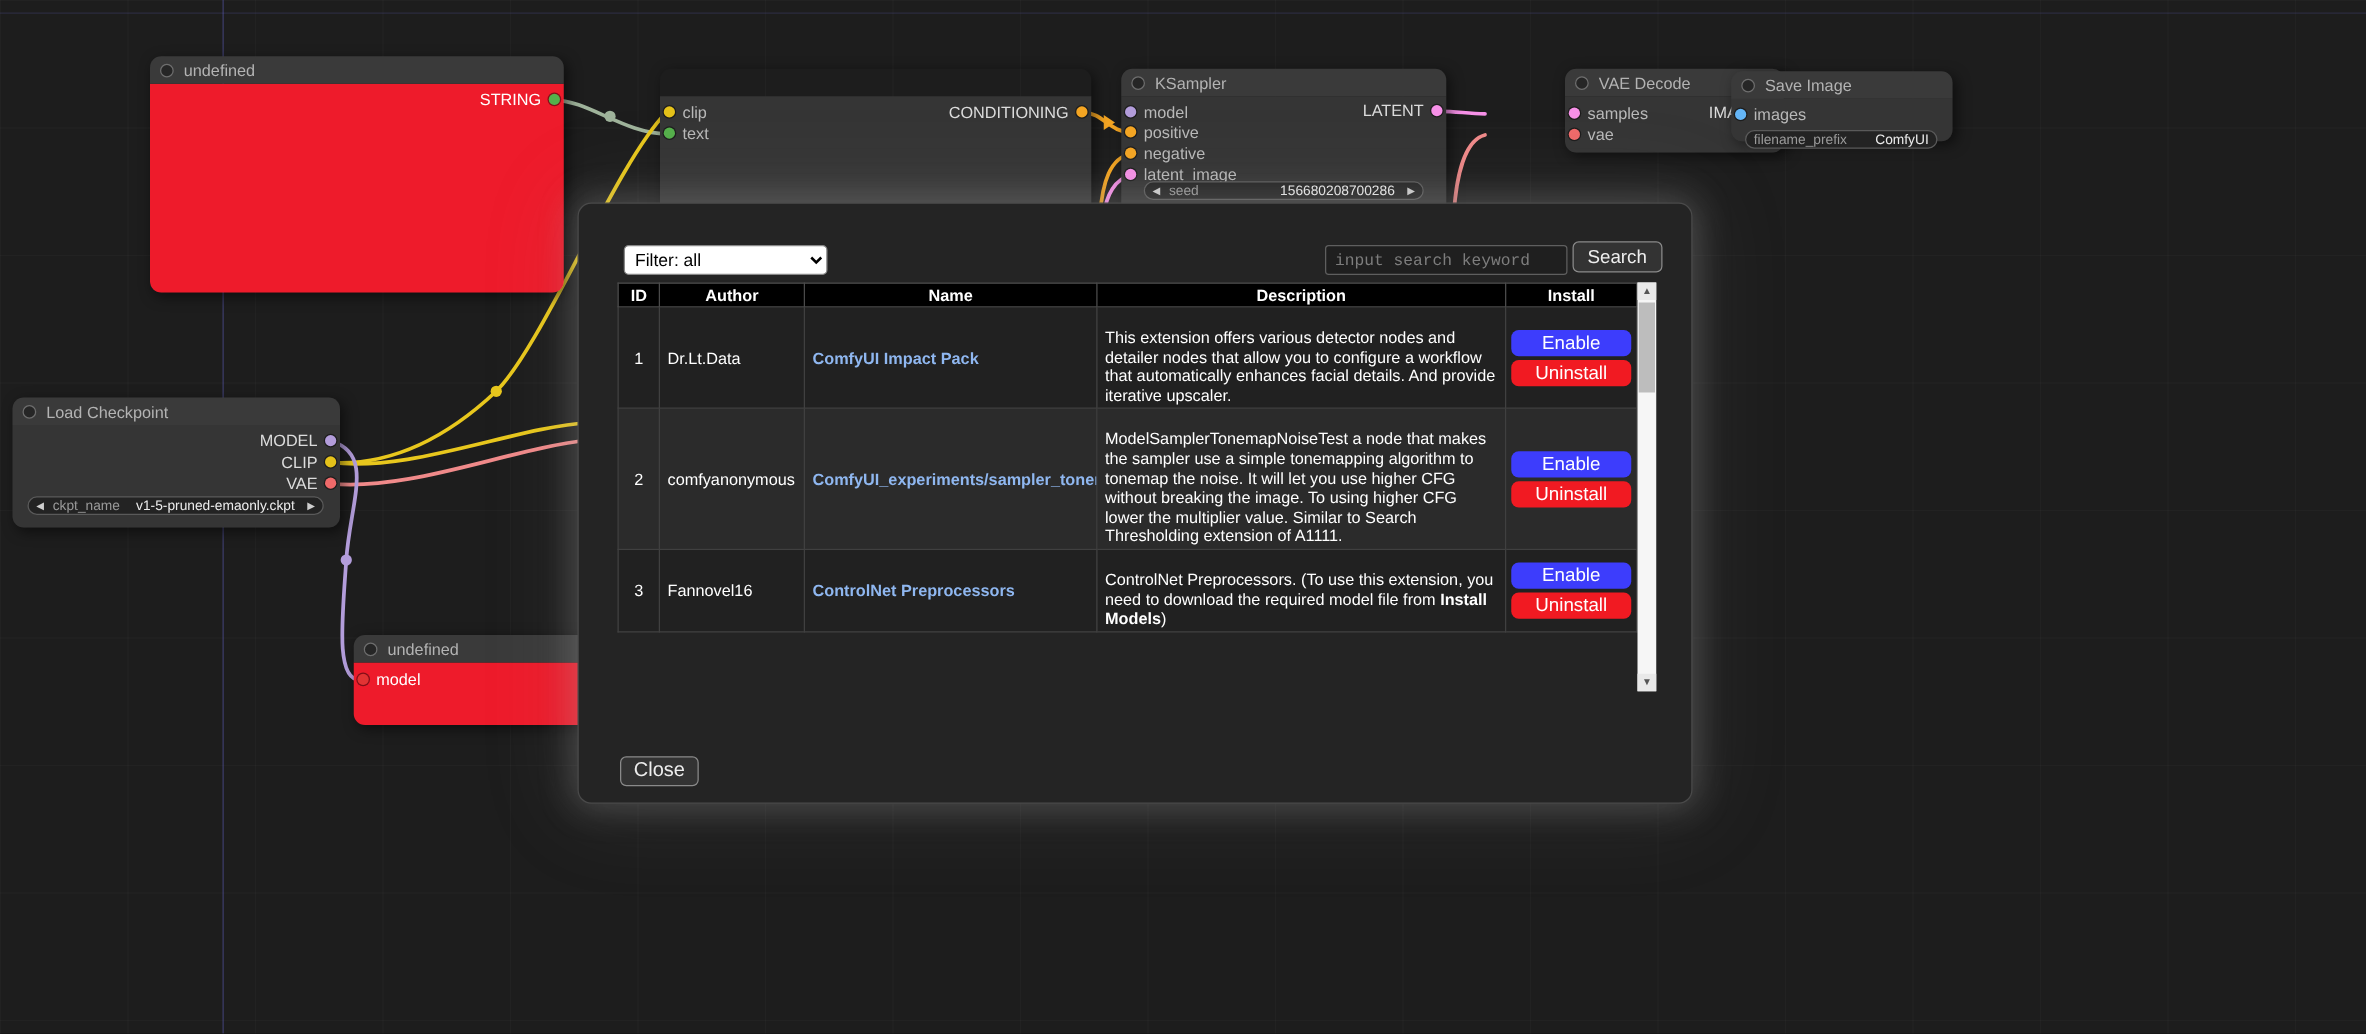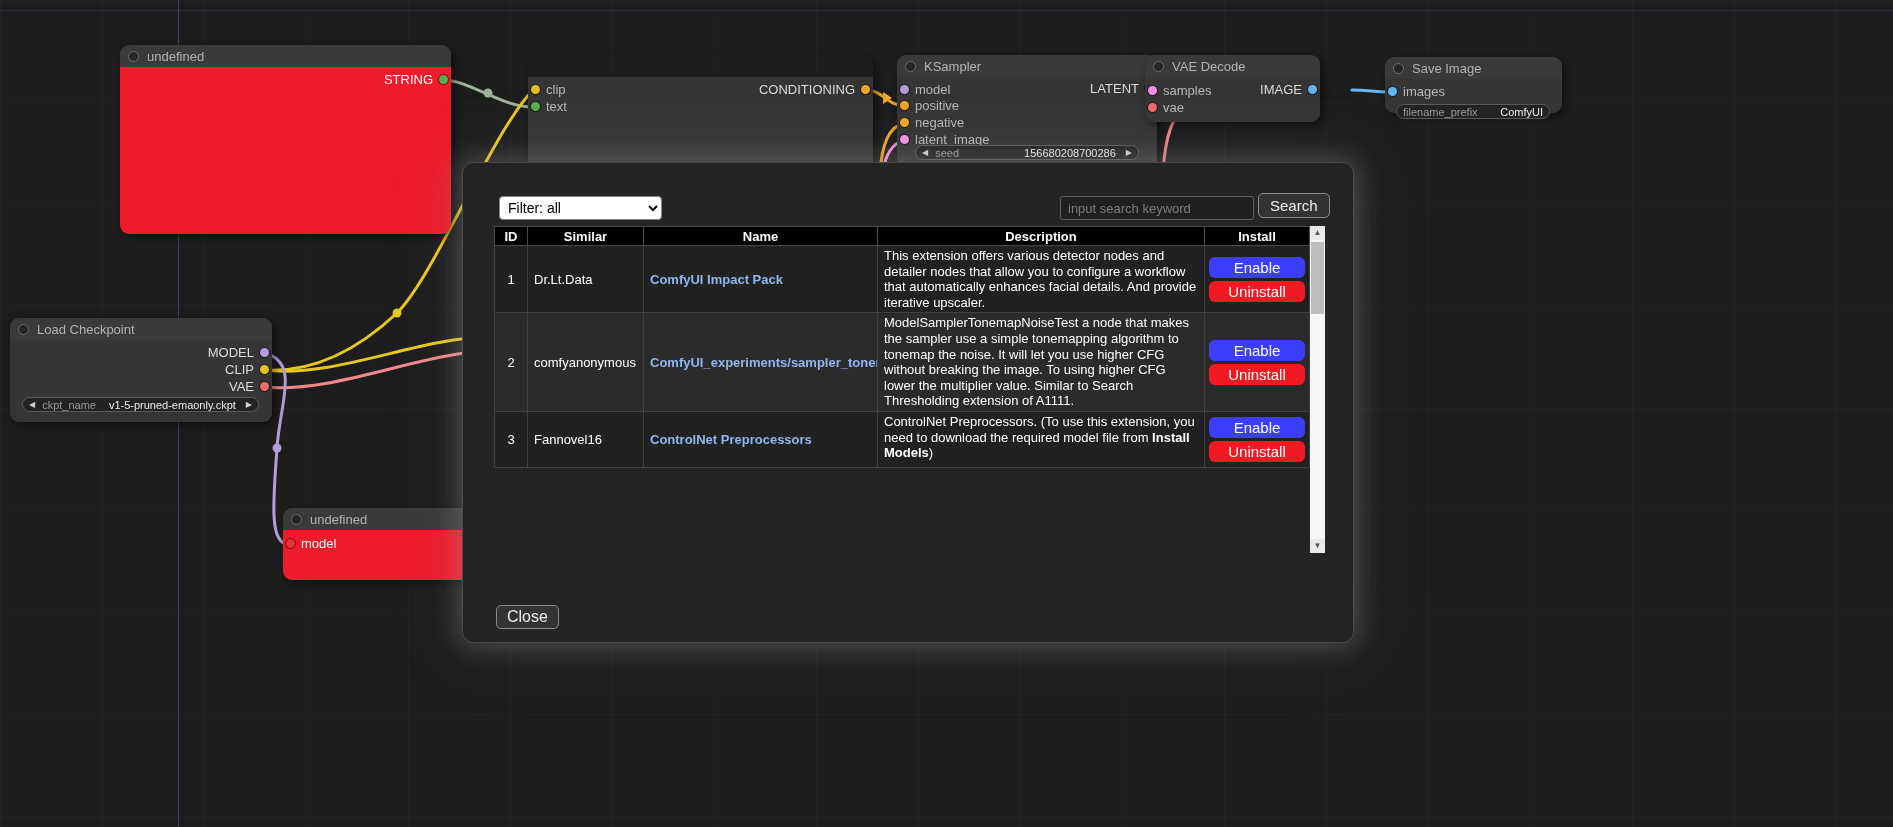--- a/index.html
+++ b/index.html
@@ -43,35 +43,35 @@
   .wlabel{margin:0 7px;color:#9a9a9a;white-space:nowrap;text-align:right;}
   .wvalue{margin-left:auto;margin-right:10px;color:#ececec;white-space:nowrap;}
 
   
   .dlg{position:absolute;left:462px;top:162px;width:890px;height:479px;background:#242424;
     border:1px solid #4a4a4a;border-radius:11px;z-index:10;
     box-shadow:0 0 26px 5px rgba(185,185,185,.25), 0 0 70px 14px rgba(150,150,150,.10);}
   .filter-select{position:absolute;left:36px;top:33px;width:163px;height:24px;border-radius:4px;
     font-size:14px;font-family:inherit;background:#fff;color:#000;border:1px solid #888;padding:0 4px;}
   .search-input{position:absolute;left:597px;top:33px;width:178px;height:22px;background:#1f1f1f;
-    border:1px solid #5f5f5f;border-radius:3px;color:#ccc;font-size:13px;font-family:Liberation Sans, sans-serif;padding:0 7px;box-sizing:content-box;}
+    border:1px solid #5f5f5f;border-radius:3px;color:#ccc;font-size:13px;font-family:Liberation Mono, monospace;padding:0 7px;box-sizing:content-box;}
   .search-input::placeholder{color:#7d7d7d;}
   .gray-btn{background:#333;color:#eee;border:1px solid #8a8a8a;border-radius:5px;font-size:15px;
     font-family:inherit;padding:3px 11px;cursor:pointer;}
   .search-btn{position:absolute;left:795px;top:30px;}
   .close-btn{position:absolute;left:33px;top:442px;font-size:16px;padding:2px 10px;}
 
   .table-wrap{position:absolute;left:31px;top:63px;width:831px;height:327px;}
   .mtable{border-collapse:collapse;table-layout:fixed;width:815px;font-size:13px;}
   .mtable th{background:#000;color:#fff;border:1px solid #4a4a4a;height:18px;font-weight:bold;padding:0;}
   .mtable td{border:1px solid #404040;color:#fff;padding:1px 6px;vertical-align:middle;overflow:hidden;}
   .mtable tbody tr:nth-child(odd){background:#212121;}
   .mtable tbody tr:nth-child(even){background:#2b2b2b;}
   td.c-id{text-align:center;}
-  td.c-desc{line-height:15.6px;vertical-align:top;padding-top:2px;padding-bottom:2px;}
+  td.c-desc{line-height:15.6px;vertical-align:top;padding-top:16px;padding-bottom:2px;}
   td.c-install{text-align:center;padding:2px 2px;}
   a.ext-link{color:var(--link-blue);font-weight:bold;text-decoration:none;cursor:pointer;}
   .tbtn{display:block;width:96px;margin:3px auto;padding:2px 0;text-align:center;border-radius:6px;
     font-size:15px;color:#fff;border:none;cursor:pointer;font-family:inherit;}
 
   .sbar{position:absolute;left:816px;top:0;width:15px;height:327px;background:#f6f6f6;}
   .sbar .arr{position:absolute;left:0;width:15px;height:14px;color:#555;font-size:8px;line-height:14px;
     text-align:center;background:#e9e9e9;cursor:pointer;}
   .sbar .arr.up{top:0;} .sbar .arr.dn{bottom:0;}
   .sbar .thumb{position:absolute;left:1px;top:16px;width:13px;height:72px;background:#bdbdbd;cursor:pointer;}
@@ -152,21 +152,21 @@
       <span class="in-lbl">latent_image</span>
     </div>
     <div class="widget" style="left:18px;top:90px;width:224px">
       <span class="warr">◀</span>
       <span class="wlabel">seed</span>
       <span class="wvalue">156680208700286</span>
       <span class="warr">▶</span>
     </div>
   </div>
 
-  <div class="node" style="left:1145px;top:55px;width:175px;height:67px">
+  <div class="node" style="left:1252px;top:55px;width:175px;height:67px">
     <div class="node-body"></div>
     <div class="node-header">
       <span class="node-dot"></span>
       <span class="node-title">VAE Decode</span>
     </div>
     <div class="slot" style="top:28px">
       <span class="pdot in c-pink"></span>
       <span class="in-lbl">samples</span>
       <span class="out-lbl" style="top:-1px">IMAGE</span>
       <span class="pdot out c-blue" style="top:2px"></span>
@@ -243,21 +243,21 @@
         <colgroup>
           <col style="width:33px">
             <col style="width:116px">
             <col style="width:234px">
           <col style="width:327px">
             <col style="width:105px">
         </colgroup>
         <thead>
           <tr>
             <th>ID</th>
-            <th>Similar</th>
+            <th>Author</th>
             <th>Name</th>
             <th>Description</th>
             <th>Install</th>
           </tr>
         </thead>
         <tbody>
             <tr>
               <td class="c-id">1</td>
               <td>Dr.Lt.Data</td>
               <td><a class="ext-link">ComfyUI Impact Pack</a></td>

